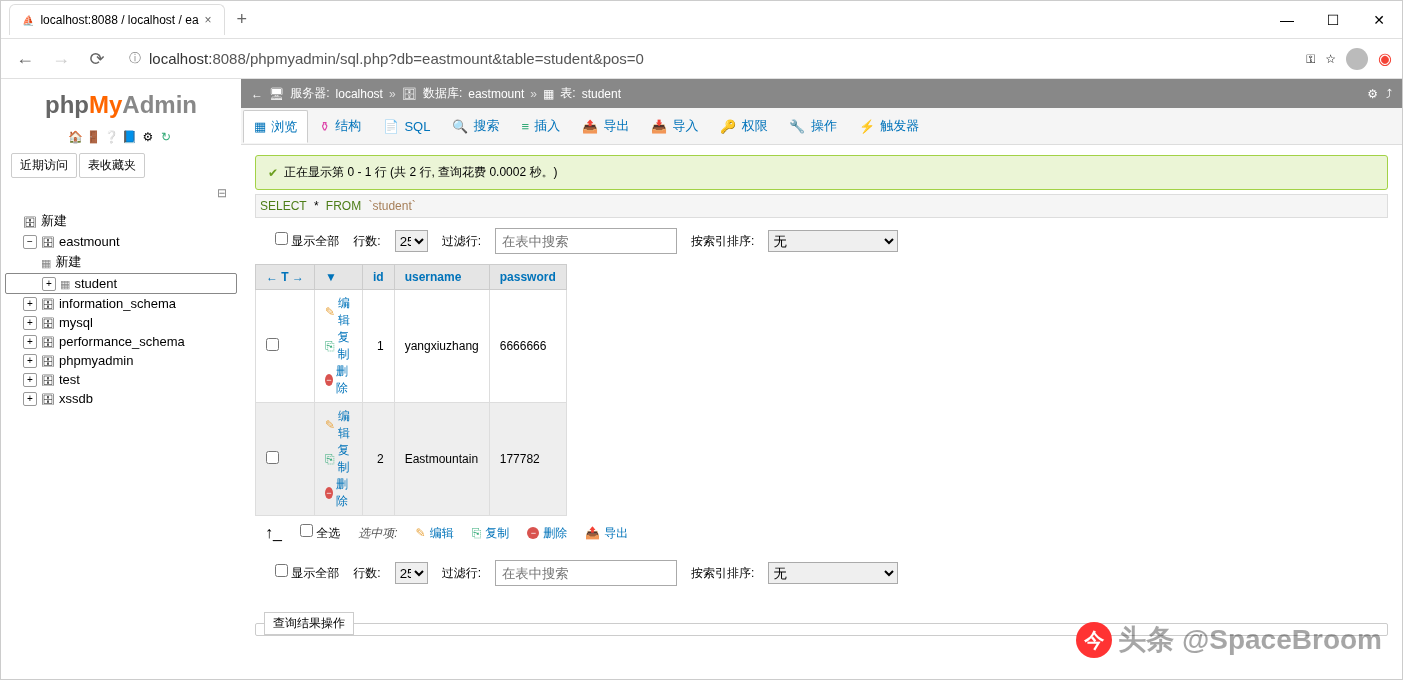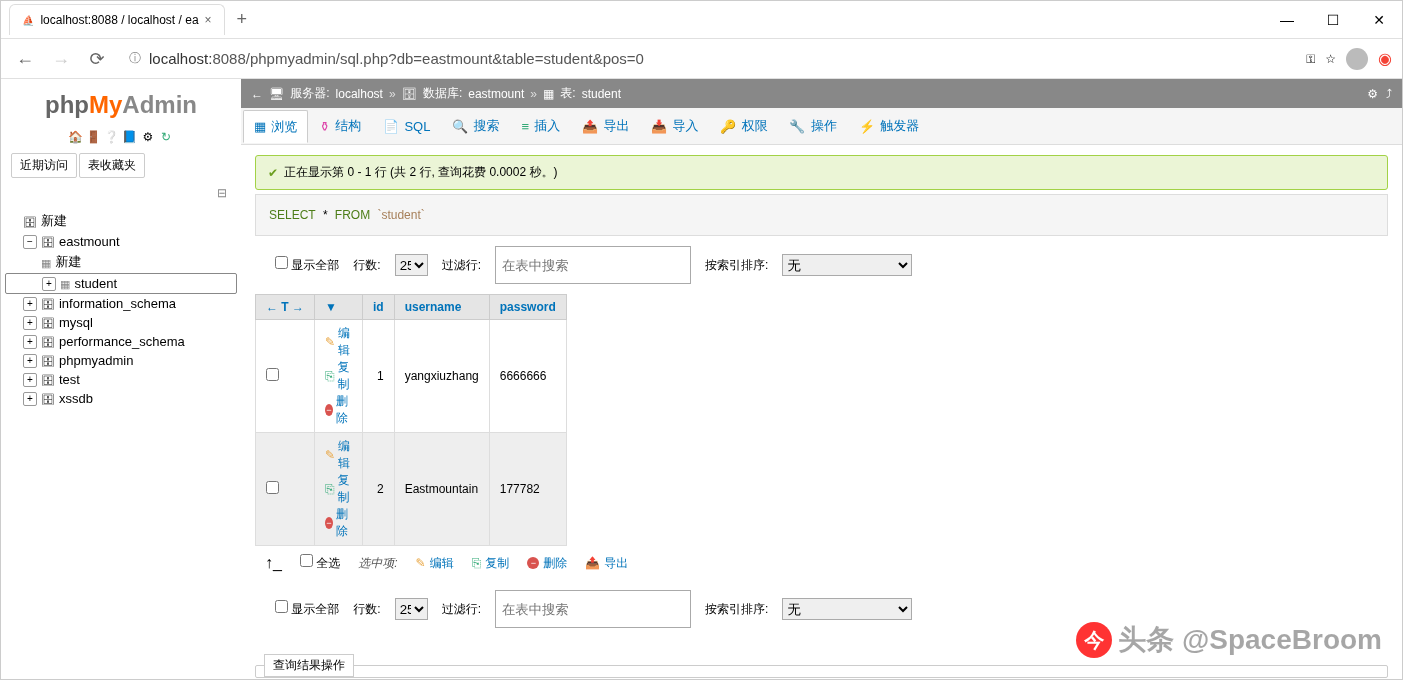--- a/index.html
+++ b/index.html
@@ -45,28 +45,28 @@
 .breadcrumb .sep { color: #ddd; }
 .bc-settings{ margin-left:auto; display:flex; gap:8px;}
 .topnav { background: #f5f5f5; border-bottom: 1px solid #ddd; display: flex; padding: 2px; }
 .topnav-item { display: flex; align-items: center; gap: 5px; padding: 6px 10px; font-size: 13px; color: #0073ba; cursor: pointer; border:1px solid transparent;}
 .topnav-item.active { background: #fff; border: 1px solid #ccc; border-bottom:1px solid #fff; border-radius: 2px 2px 0 0; margin-bottom:-1px;}
 .topnav-item .ico { font-size: 13px; }
 
 .content { padding: 10px 14px; }
 .msgbox { background: #ebf5d6; border: 1px solid #a2d246; padding: 8px 12px; border-radius: 3px; font-size: 12px; display:flex; align-items:center; gap:6px;}
 .msgbox .check{color:#6b9e1f;}
-.sqlbox { background: #f5f5f5; border: 1px solid #ddd; padding: 13px; margin-top: 4px; font-family: monospace; font-size: 12px; }
+.sqlbox { background: #f5f5f5; border: 1px solid #ddd; padding: 4px; margin-top: 4px; font-family: monospace; font-size: 12px; }
 .sql-kw { color: #4d7d18; }
 .sql-tbl { color: #a67f59; }
 .sqllinks { text-align: right; padding: 6px 0; font-size: 12px; }
 .sqllinks a { color: #0073ba; text-decoration: none; }
 
 .toolbar { display: flex; align-items: center; gap: 14px; padding: 10px 20px; font-size: 12px; }
-.toolbar input[type=text] { height: 22px; padding: 18px 6px; border: 1px solid #aaa; width: 196px; }
+.toolbar input[type=text] { height: 22px; padding: 12px 6px; border: 1px solid #aaa; width: 182px; }
 .toolbar select { height: 22px; border: 1px solid #aaa; }
 .sel-rows{width:33px;}
 .sel-sort{width:130px;}
 
 .options-link { color: #0073ba; padding: 4px 8px; cursor: pointer; font-size:12px;}
 .restable { border-collapse: collapse; font-size: 12px; }
 .restable th { background: #e5e5e5; padding: 5px 10px; text-align: left; border: 1px solid #ccc; color: #0073ba; cursor: pointer; }
 .restable td { padding: 5px 10px; border: 1px solid #ddd; }
 .restable tr.odd td { background: #eee; }
 .row-action { color: #0073ba; cursor: pointer; display:inline-flex; align-items:center; gap:3px;}

